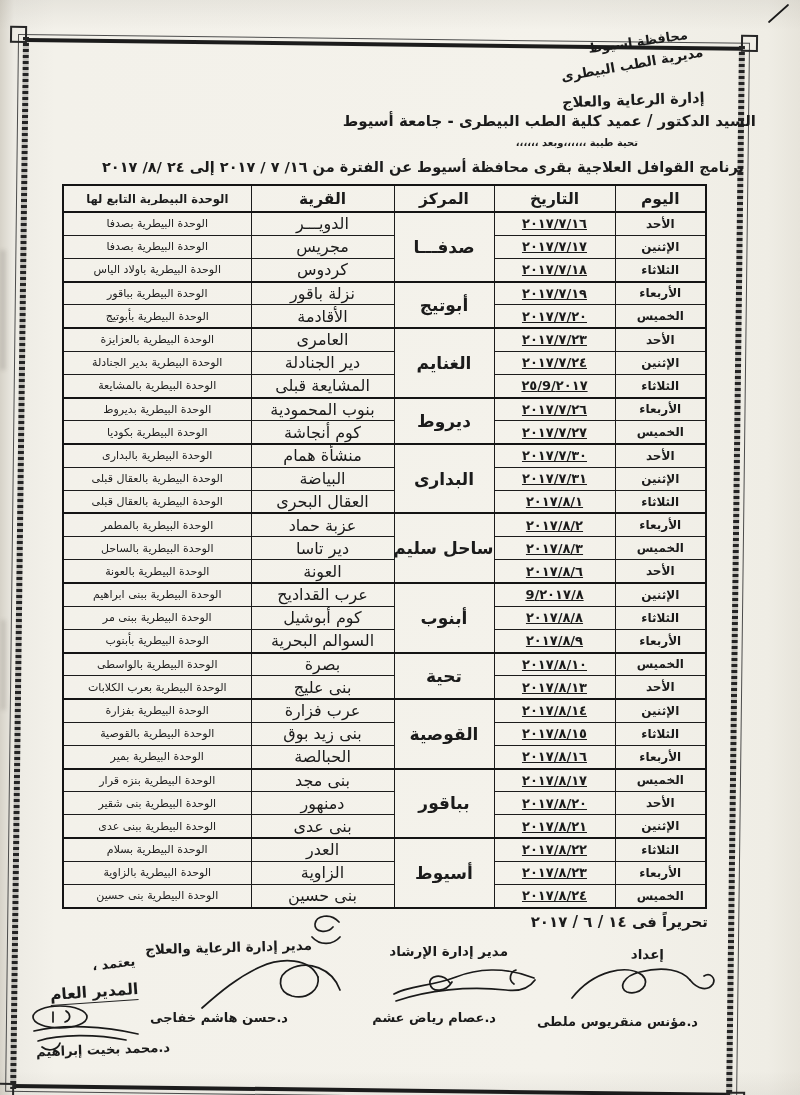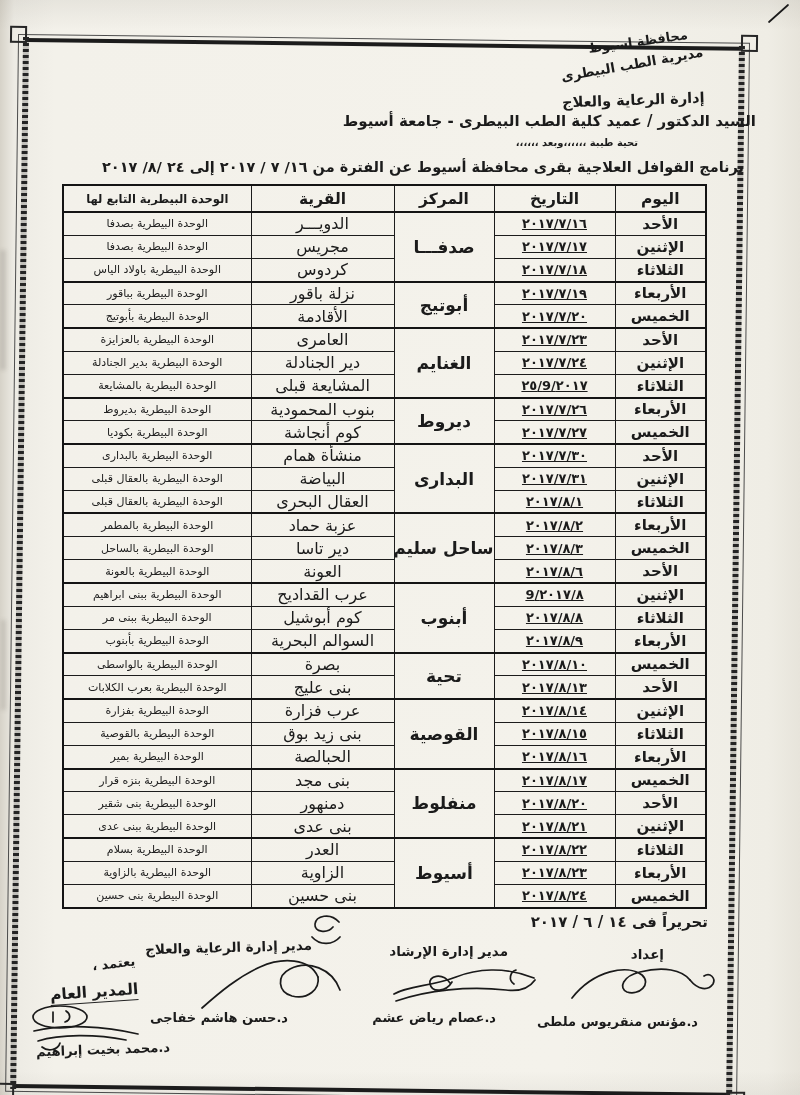--- a/index.html
+++ b/index.html
@@ -42,21 +42,21 @@
   .greeting{top:137px;right:162px;font-weight:bold;font-size:10px;}
   .doc-title{top:159px;right:56px;font-weight:bold;font-size:14.5px;}
 
   .table-wrap{top:184px;left:64px;width:643px;}
   table{width:100%;border-collapse:collapse;table-layout:fixed;direction:rtl;border:2.5px solid #141414;}
   th,td{border:1px solid #1c1c1c;text-align:center;vertical-align:middle;padding:0;white-space:nowrap;overflow:hidden;}
   thead tr{height:27px;}
   tbody tr{height:23.2px;}
   th{font-size:15.5px;font-weight:bold;}
   th.h-unit{font-size:11.5px;}
-  td.c-day{font-weight:bold;font-size:15px;}
+  td.c-day{font-weight:bold;font-size:12px;}
   td.c-date{font-weight:bold;font-size:13px;letter-spacing:.5px;text-decoration:underline;}
   td.c-center{font-weight:bold;font-size:17px;}
   td.c-village{font-weight:normal;font-size:16px;}
   td.c-unit{font-size:11px;color:#222;}
   tbody tr.group-start td{border-top:2.4px solid #141414;}
 
   .issued{top:913px;right:92px;font-weight:bold;font-size:15px;}
 
   .sig-title{font-weight:bold;font-size:13.5px;}
   .sig-name{font-weight:bold;font-size:13px;}
@@ -269,21 +269,21 @@
         </tr>
         <tr>
           <td class="c-day">الأربعاء</td>
           <td class="c-date">٢٠١٧/٨/١٦</td>
           <td class="c-village">الحبالصة</td>
           <td class="c-unit">الوحدة البيطرية بمير</td>
         </tr>
         <tr class="group-start">
           <td class="c-day">الخميس</td>
           <td class="c-date">٢٠١٧/٨/١٧</td>
-          <td class="c-center" rowspan="3">منفلوط</td>
+          <td class="c-center" rowspan="3">بباقور</td>
           <td class="c-village">بنى مجد</td>
           <td class="c-unit">الوحدة البيطرية بنزه قرار</td>
         </tr>
         <tr>
           <td class="c-day">الأحد</td>
           <td class="c-date">٢٠١٧/٨/٢٠</td>
           <td class="c-village">دمنهور</td>
           <td class="c-unit">الوحدة البيطرية بنى شقير</td>
         </tr>
         <tr>

